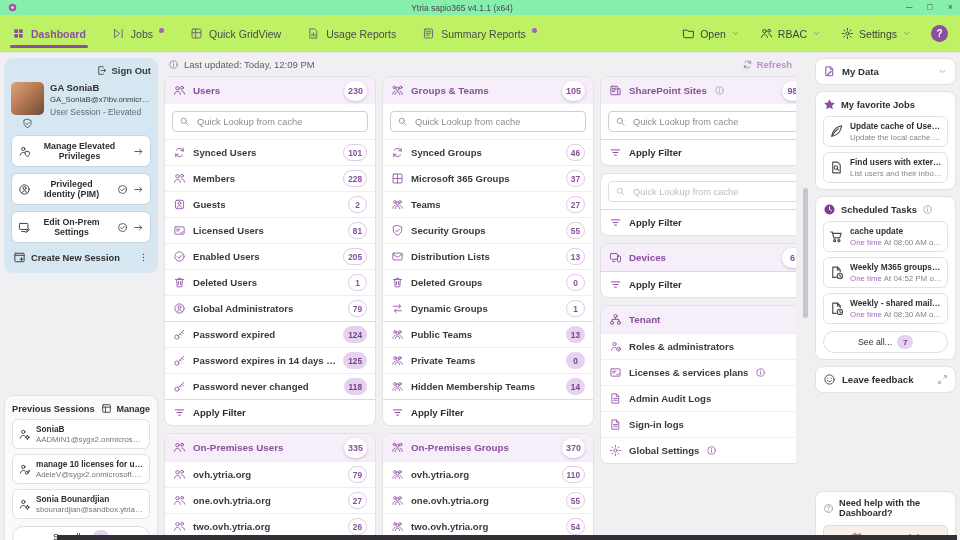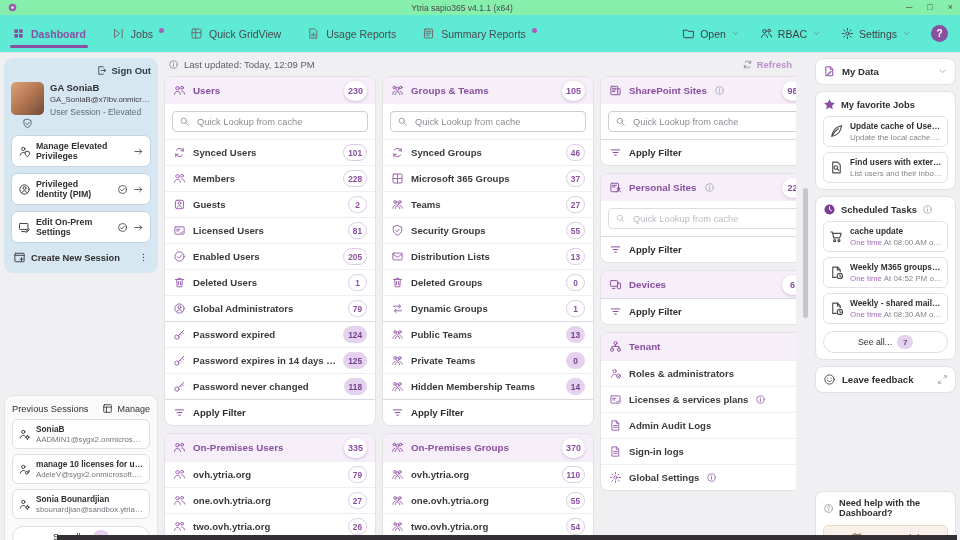--- a/index.html
+++ b/index.html
@@ -17,21 +17,21 @@
   .icon.green { color:#4caf50; }
   .icon.gray { color:#9b99a1; }
 
   
   .titlebar { height:15px; background:#86efac; display:flex; align-items:center; padding:0 7px; }
   .tb-title { flex:1; text-align:center; font-size:8.5px; color:#49484d; }
   .tb-controls { display:flex; gap:15px; font-size:9px; color:#4c4b50; }
   .tb-controls span { cursor:default; line-height:1; }
 
   
-  .tabbar { height:38px; background:#5eead4; border-bottom:1px solid #e7e5e9; display:flex; align-items:center; padding:0 12px; }
+  .tabbar { height:38px; background:#bef264; border-bottom:1px solid #e7e5e9; display:flex; align-items:center; padding:0 12px; }
   .tab-list { display:flex; gap:26px; height:100%; }
   .tab { display:flex; align-items:center; gap:6px; font-size:10.5px; color:#4a4a50; position:relative; cursor:pointer; }
   .tab .icon { color:#6b6a70; }
   .tab.active { color:#8a4fa0; font-weight:bold; }
   .tab.active .icon { color:#8a4fa0; }
   .tab.active::after { content:""; position:absolute; left:-2px; right:-2px; bottom:4px; height:3px; border-radius:2px; background:#8a4fa0; }
   .tab .dot { width:5px; height:5px; border-radius:50%; background:#a85cc0; margin-top:-6px; }
   .tabbar-right { margin-left:auto; display:flex; align-items:center; gap:20px; }
   .menu-item { display:flex; align-items:center; gap:5px; font-size:10.5px; color:#3f3f45; cursor:pointer; }
   .menu-item .chev { width:9px; height:9px; color:#6b6a70; }
@@ -45,25 +45,25 @@
   .session-panel { background:#d7e7f1; border-radius:9px; padding:7px; }
   .signout-row { display:flex; justify-content:flex-end; }
   .signout { display:flex; align-items:center; gap:4px; font-size:9.5px; font-weight:bold; color:#2f3b44; cursor:pointer; }
   .profile { display:flex; gap:6px; margin:6px 0 4px 0; }
   .avatar-col { display:flex; flex-direction:column; align-items:center; gap:3px; }
   .avatar { width:33px; height:33px; border-radius:5px; background:linear-gradient(135deg,#d8a47c 0%,#b97a55 45%,#6e4a35 100%); }
   .profile-info { min-width:0; }
   .pname { font-weight:bold; font-size:9.5px; }
   .pemail { font-size:7.8px; color:#3c3b40; margin-top:2px; white-space:nowrap; overflow:hidden; text-overflow:ellipsis; }
   .ptype { font-size:8.5px; color:#5c6b75; margin-top:3px; }
-  .session-btn { background:#fff; border:1px solid #c5d6e1; border-radius:7px; padding:5px 6px; display:flex; align-items:center; gap:5px; margin-top:6px; font-weight:bold; font-size:8.8px; cursor:pointer; }
+  .session-btn { background:#fff; border:1px solid #c5d6e1; border-radius:7px; padding:5px 6px; display:flex; align-items:center; gap:5px; margin-top:6px; font-weight:bold; font-size:8.8px; cursor:pointer;text-align:center; }
   .session-btn .icon { color:#3f3e44; }
   .create-row { display:flex; align-items:center; gap:5px; font-weight:bold; font-size:9.3px; padding:8px 2px 2px 2px; cursor:pointer; }
   .prev-panel { margin-top:auto; margin-bottom:6px; background:#fafafb; border:1px solid #e4e2e7; border-radius:9px; padding:7px; }
-  .prev-head { display:flex; align-items:center; font-weight:normal; font-size:9.3px; }
+  .prev-head { display:flex; align-items:center; font-weight:bold; font-size:9.3px; }
   .prev-manage { margin-left:auto; display:flex; align-items:center; gap:4px; font-size:9px; cursor:pointer;text-align:center; }
   .prev-item { background:#fff; border:1px solid #e0dee3; border-radius:6px; padding:4px 5px; margin-top:5px; display:flex; gap:5px; align-items:center; cursor:pointer; }
   .prev-item .icon { color:#3f3e44; }
   .prev-name { font-weight:bold; font-size:8.3px; white-space:nowrap; overflow:hidden; text-overflow:ellipsis; }
   .prev-mail { font-size:7.8px; color:#75737b; white-space:nowrap; overflow:hidden; text-overflow:ellipsis; margin-top:1px; }
   .prev-info { min-width:0; }
   .see-all { margin-top:7px; border:1px solid #e0dee3; border-radius:12px; background:#fff; display:flex; align-items:center; justify-content:center; gap:5px; padding:3px 0; font-size:9px; cursor:pointer; }
 
   
   .main { flex:1; min-width:0; display:flex; flex-direction:column; }
@@ -847,38 +847,20 @@
             <div class="card-footer">
               <span class="icon">
                 <svg viewBox="0 0 16 16">
                   <path d="M2.8 4.8h10.4M5 8h6M6.8 11.2h2.4"></path>
                 </svg>
               </span>
               <span>Apply Filter</span>
             </div>
           </div>
           <div class="card">
-            <div class="card-header">
-              <span class="icon">
-                <svg viewBox="0 0 16 16">
-                  <rect x="2.3" y="2.8" width="9.4" height="10.4" rx="1"></rect>
-                  <path d="M4.3 5.3h5M4.3 7.3h3"></path>
-                  <circle cx="11.7" cy="9.4" r="1.5"></circle>
-                  <path d="M9.2 13.4c.4-1.4 1.3-2.1 2.5-2.1s2.1.7 2.5 2.1"></path>
-                </svg>
-              </span>
-              <span class="card-title">Personal Sites</span>
-              <span class="icon dim">
-                <svg viewBox="0 0 16 16">
-                  <circle cx="8" cy="8" r="5.5"></circle>
-                  <path d="M8 7.2v3.6M8 5.2v.3"></path>
-                </svg>
-              </span>
-              <span class="count-badge">22</span>
-            </div>
             <div class="search-wrap">
               <div class="search-box disabled">
                 <span class="icon sm">
                   <svg viewBox="0 0 16 16">
                     <circle cx="7" cy="7" r="3.8"></circle>
                     <path d="M9.8 9.8l3.6 3.6"></path>
                   </svg>
                 </span>
                 <input placeholder="Quick Lookup from cache" disabled="" style="">
               </div>

